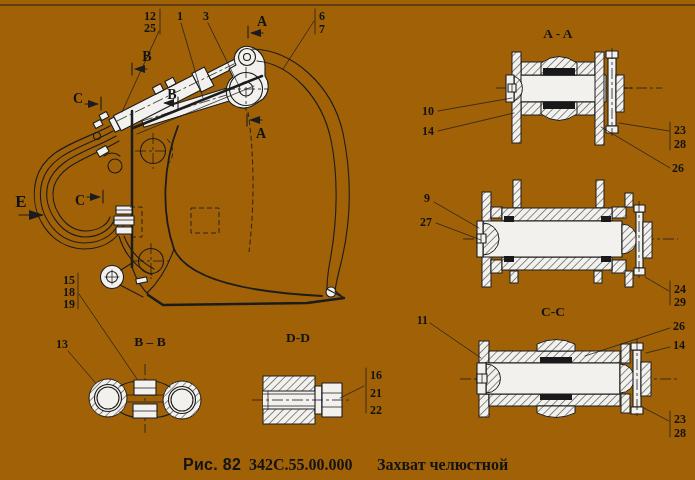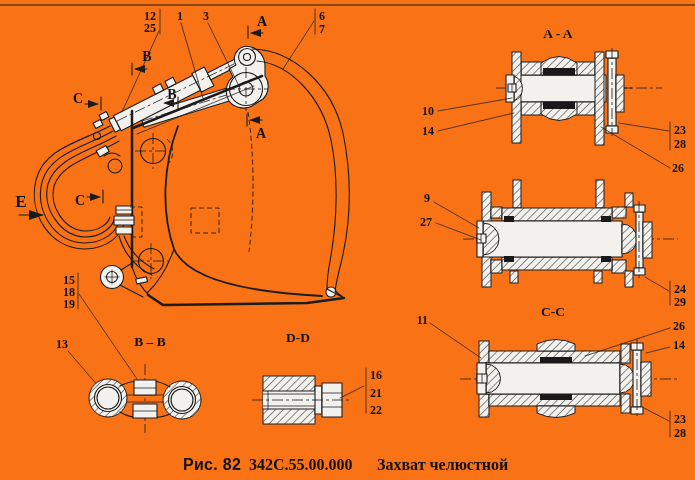--- a/index.html
+++ b/index.html
@@ -1,16 +1,16 @@
 <!DOCTYPE html>
 <html><head>
 <meta charset="utf-8">
 <style>
   html,body{margin:0;padding:0;background:#e8e8e4;}
-  #page{position:relative;width:695px;height:480px;background:#f97316;overflow:hidden;
+  #page{position:relative;width:695px;height:480px;background:#a16207;overflow:hidden;
         font-family:"Liberation Serif",serif;}
   svg{position:absolute;left:0;top:0;}
   svg .ln{fill:none;stroke:#1c1c1c;stroke-width:1.1;stroke-linecap:round;stroke-linejoin:round}
   svg .hv{stroke-width:2.5}
   svg .md{stroke-width:1.8}
   svg .th{stroke-width:0.75}
   svg .pp{fill:#f2f1ed;stroke:#1c1c1c;stroke-width:1.1;stroke-linejoin:round}
   svg .hat{fill:url(#hatch);stroke:#1c1c1c;stroke-width:1}
   svg .blk{fill:#191919;stroke:none}
   svg .cl{fill:none;stroke:#1c1c1c;stroke-width:0.8;stroke-dasharray:11 3 3 3}

